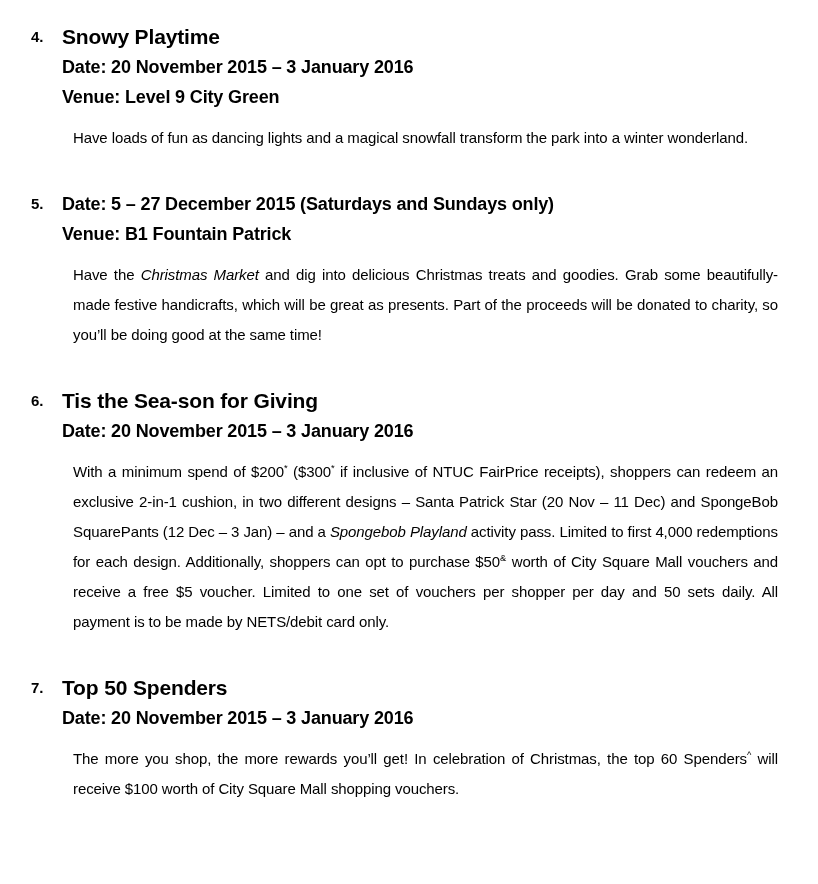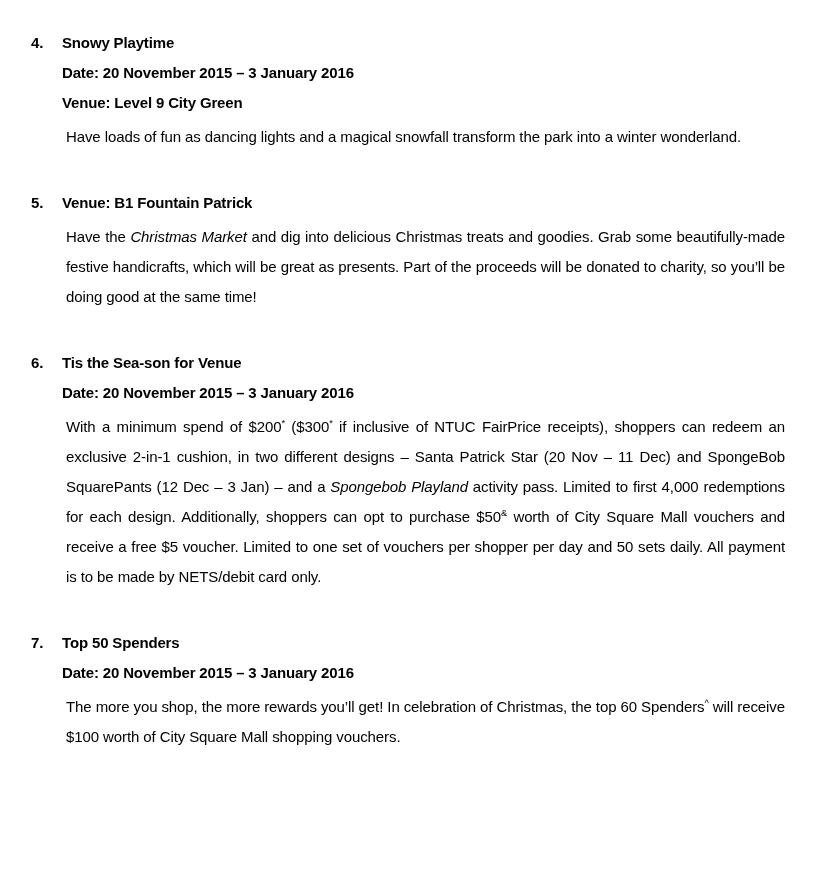--- a/index.html
+++ b/index.html
@@ -35,42 +35,41 @@
     width: 26px;
     font-size: 15px;
     font-weight: bold;
     line-height: 30px;
     letter-spacing: -0.1px;
   }
   .item-body {
     width: 727px;
   }
   .heading {
-    font-size: 15px;
+    font-size: 21px;
     font-weight: bold;
     line-height: 30px;
     letter-spacing: -0.15px;
     white-space: nowrap;
-    margin-top: 6px;
   }
   .meta {
-    font-size: 15px;
+    font-size: 18px;
     font-weight: bold;
     line-height: 30px;
     letter-spacing: -0.15px;
     white-space: nowrap;
   }
   .para {
     font-size: 15px;
     font-weight: normal;
     line-height: 30px;
     text-align: justify;
     text-justify: inter-word;
     letter-spacing: -0.1px;
-    margin: 4px;
+    margin: 11px;
   }
   em {
   }
   sup {
     font-size: 0.62em;
     vertical-align: super;
     line-height: 0;
   }
 </style>
 </head>
@@ -83,28 +82,29 @@
         <div class="item-body">
           <div class="heading">Snowy Playtime</div>
           <div class="meta">Date: 20 November 2015 – 3 January 2016</div>
           <div class="meta">Venue: Level 9 City Green</div>
           <p class="para"><span>Have loads of fun as dancing lights and a magical snowfall transform the park into a winter wonderland.</span><span class="endspacer"></span></p>
         </div>
       </div>
       <div class="item">
         <div class="item-number">5.</div>
         <div class="item-body">
+          <div class="meta">Date: 5 – 27 December 2015 (Saturdays and Sundays only)</div>
           <div class="meta">Venue: B1 Fountain Patrick</div>
           <p class="para"><span>Have the </span><em>Christmas Market</em><span> and dig into delicious Christmas treats and goodies. Grab some beautifully-made festive handicrafts, which will be great as presents. Part of the proceeds will be donated to charity, so you’ll be doing good at the same time!</span><span class="endspacer"></span></p>
         </div>
       </div>
       <div class="item">
         <div class="item-number">6.</div>
         <div class="item-body">
-          <div class="heading">Tis the Sea-son for Venue</div>
+          <div class="heading">Tis the Sea-son for Giving</div>
           <div class="meta">Date: 20 November 2015 – 3 January 2016</div>
           <p class="para"><span>With a minimum spend of $200</span><sup>*</sup><span> ($300</span><sup>*</sup><span> if inclusive of NTUC FairPrice receipts), shoppers can redeem an exclusive 2-in-1 cushion, in two different designs – Santa Patrick Star (20 Nov – 11 Dec) and SpongeBob SquarePants (12 Dec – 3 Jan) – and a </span><em>Spongebob Playland</em><span> activity pass. Limited to first 4,000 redemptions for each design. Additionally, shoppers can opt to purchase $50</span><sup>&amp;</sup><span> worth of City Square Mall vouchers and receive a free $5 voucher. Limited to one set of vouchers per shopper per day and 50 sets daily. All payment is to be made by NETS/debit card only.</span><span class="endspacer"></span></p>
         </div>
       </div>
       <div class="item">
         <div class="item-number">7.</div>
         <div class="item-body">
           <div class="heading">Top 50 Spenders</div>
           <div class="meta">Date: 20 November 2015 – 3 January 2016</div>
           <p class="para"><span>The more you shop, the more rewards you’ll get! In celebration of Christmas, the top 60 Spenders</span><sup>^</sup><span> will receive $100 worth of City Square Mall shopping vouchers.</span><span class="endspacer"></span></p>

